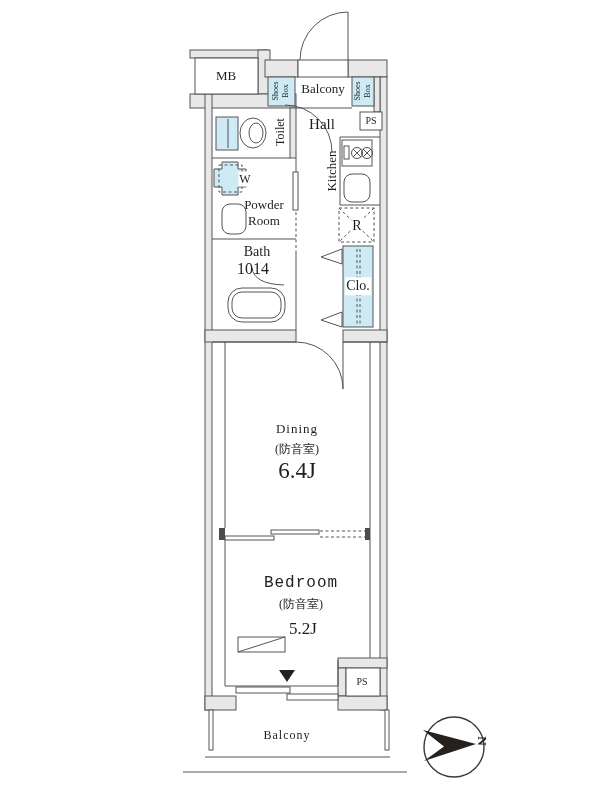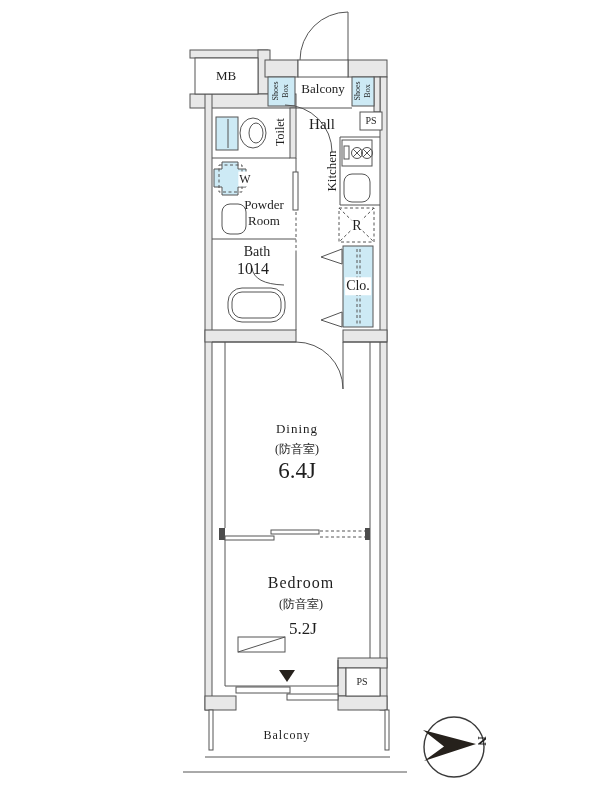--- a/index.html
+++ b/index.html
@@ -218,21 +218,21 @@
   <div class="lbl" style="left:253px;top:269px;font-size:16px;">1014</div>
 
   <div class="lbl bgw" style="left:357px;top:226px;font-size:14px;">R</div>
 
   <div class="lbl bgw" style="left:358px;top:286px;font-size:14px;">Clo.</div>
 
   <div class="lbl" style="left:297px;top:429px;font-size:13px;letter-spacing:1px;">Dining</div>
   <div class="lbl" style="left:297px;top:449px;font-size:12px;">(防音室)</div>
   <div class="lbl" style="left:297px;top:471px;font-size:23px;">6.4J</div>
 
-  <div class="lbl" style="left:301px;top:583px;font-size:16px;letter-spacing:1px;">Bedroom</div>
+  <div class="lbl" style="left:301px;top:583px;font-size:16px;letter-spacing:1px;font-family:Liberation Mono, monospace;">Bedroom</div>
   <div class="lbl" style="left:301px;top:604px;font-size:12px;">(防音室)</div>
   <div class="lbl" style="left:303px;top:629px;font-size:17px;">5.2J</div>
 
   <div class="lbl" style="left:362px;top:682px;font-size:10px;">PS</div>
 
   <div class="lbl" style="left:287px;top:735px;font-size:12px;letter-spacing:1px;">Balcony</div>
 
   <div class="lbl" style="left:482px;top:741px;font-size:13px;font-weight:600;transform:translate(-50%,-50%) rotate(90deg);">N</div>
 
 </div>

